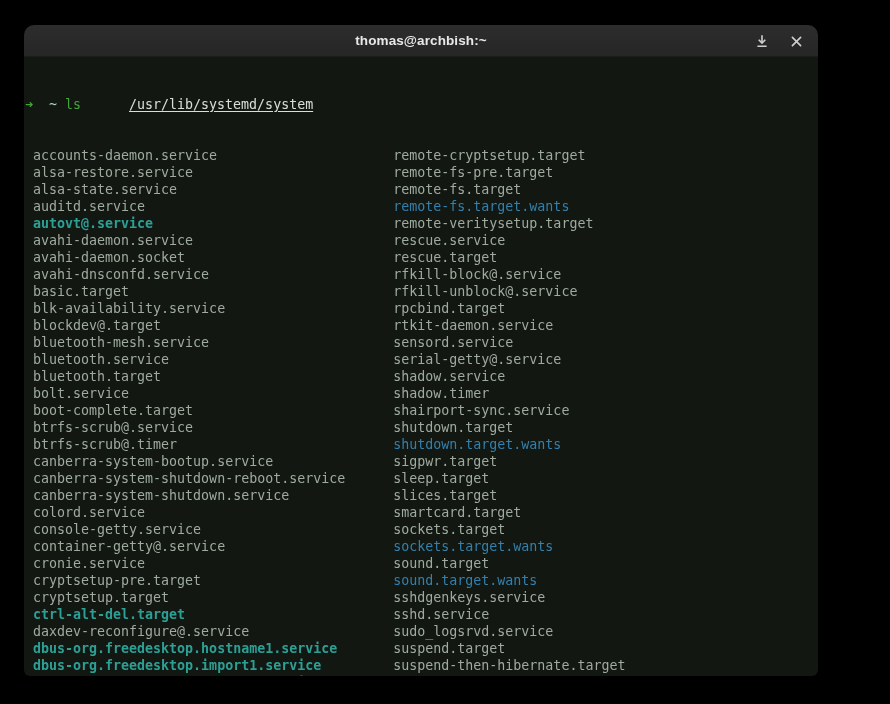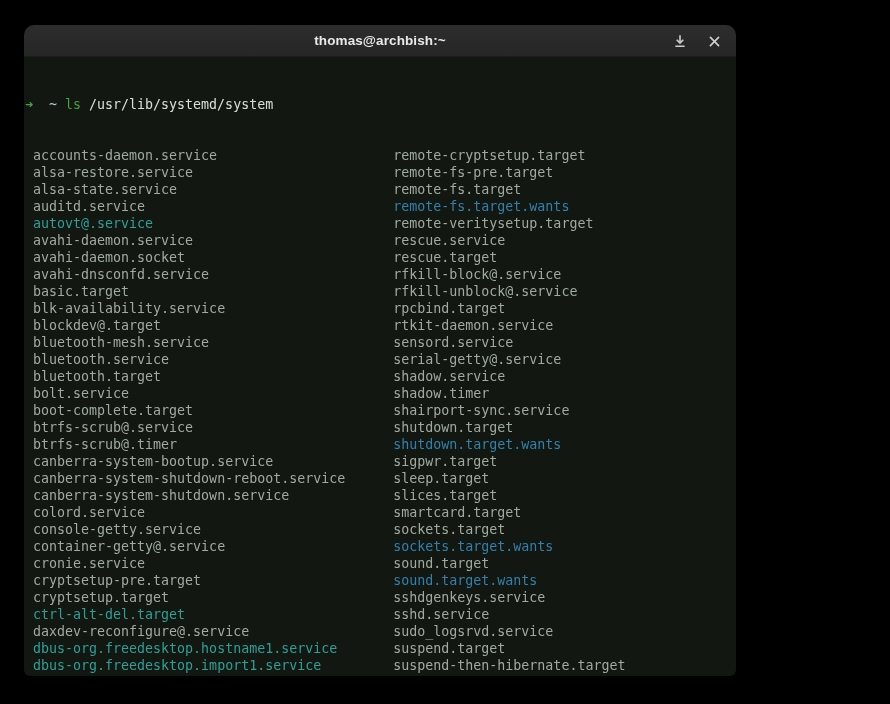--- a/index.html
+++ b/index.html
@@ -12,21 +12,21 @@
     --symlink:#2da096;
     --dir:#3380ad;
     --green:#46a33c;
     --cwd:#a9cfc4;
     --path:#d8e0d5;
   }
   *{margin:0;padding:0;box-sizing:border-box;}
   html,body{width:890px;height:704px;background:var(--bg-page);overflow:hidden;}
   .stage{position:relative;width:890px;height:704px;background:var(--bg-page);}
   .window{
-    position:absolute;left:24px;top:25px;width:712px;height:651px;
+    position:absolute;left:24px;top:25px;width:794px;height:651px;
     border-radius:10px 10px 6px 6px;overflow:hidden;
     box-shadow:0 2px 10px rgba(0,0,0,.6);
   }
   .titlebar{
     height:32px;background:linear-gradient(#2d2d2d,#262626);
     border-bottom:1px solid #1c1c1c;
     display:flex;align-items:center;justify-content:center;position:relative;
   }
   .title{
     font-family:"Liberation Sans",sans-serif;font-size:13.5px;font-weight:bold;
@@ -47,23 +47,23 @@
     font-family:"DejaVu Sans Mono",monospace;
     font-size:13.3px;line-height:17px;
     padding:5px 0 0 1px;
     white-space:pre;overflow:hidden;
     color:var(--file);
   }
   .line{height:17px;white-space:pre;}
   .arrow{display:inline-block;width:1ch;color:var(--green);font-weight:bold;margin-right:2ch;}
   .cwd{color:var(--cwd);margin-right:1ch;}
   .cmd{color:var(--green);margin-right:1ch;}
-  .arg{color:var(--path);text-underline-offset:2px;}
+  .arg{color:var(--path);text-decoration:underline;text-underline-offset:2px;margin-left:40px;}
   .t-file{color:var(--file);margin-top:12px;}
-  .t-symlink{color:var(--symlink);font-weight:normal;}
+  .t-symlink{color:var(--symlink);font-weight:bold;}
   .t-dir{color:var(--dir);font-weight:normal;}
 </style>
 </head>
 <body>
 
 <div class="stage">
   <div class="window">
     <div class="titlebar">
       <div class="title">thomas@archbish:~</div>
       <div class="tb-buttons">

